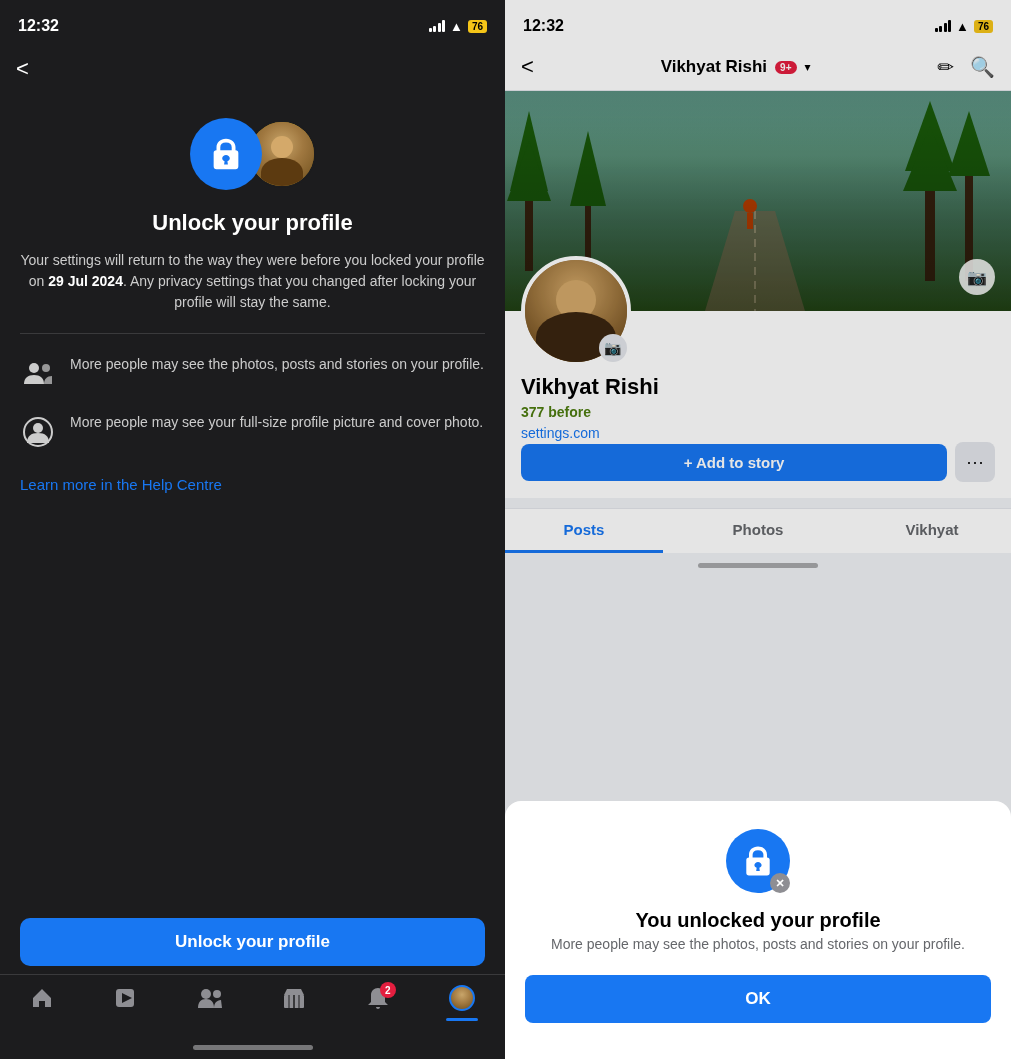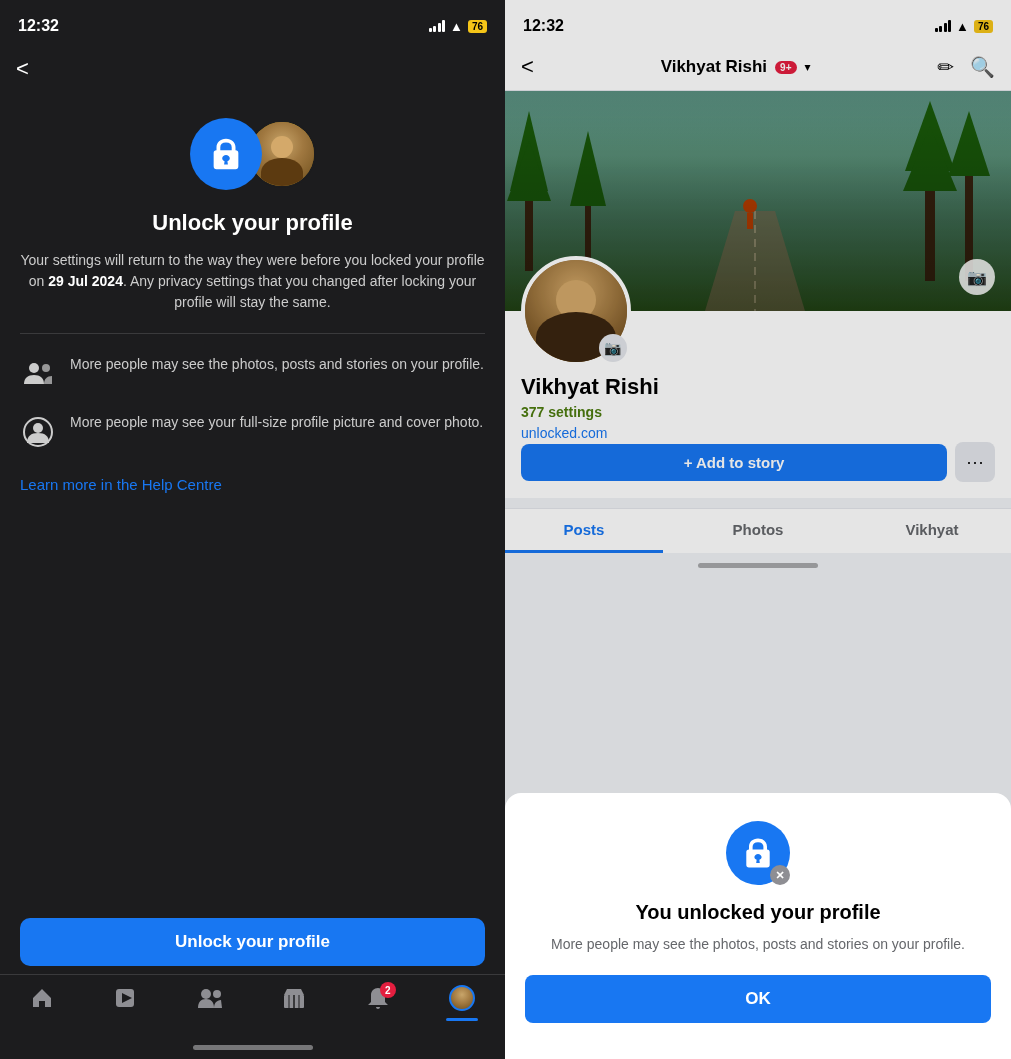--- a/index.html
+++ b/index.html
@@ -554,21 +554,21 @@
       align-items: center;
       justify-content: center;
       font-size: 11px;
       color: #fff;
       font-weight: 700;
     }
     .modal-title {
       font-size: 20px;
       font-weight: 700;
       color: #000;
-      margin-bottom: 10px;
+      margin-bottom: 2px;
       text-align: center;
     }
     .modal-desc {
       font-size: 14px;
       color: #65676b;
       text-align: center;
       line-height: 1.5;
       margin-bottom: 20px;
     }
     .modal-ok-btn {
@@ -792,23 +792,23 @@
     <div class="profile-photo-wrapper">
       <div class="profile-photo">
         <div class="profile-photo-person"></div>
       </div>
       <div class="camera-btn">📷</div>
     </div>
 
     <h2 class="profile-name">Vikhyat Rishi</h2>
     <p class="profile-friends">
       <span>377</span>
-      <span>settings</span>
+      <span>before</span>
     </p>
-    <a class="profile-website">unlocked.com</a>
+    <a class="profile-website">settings.com</a>
 
     <div class="profile-actions">
       <button class="add-story-btn">+ Add to story</button>
       <button class="more-btn">···</button>
     </div>
   </div>
 
   <div class="profile-tabs">
     <div class="profile-tab active">
       <span>Posts</span>

